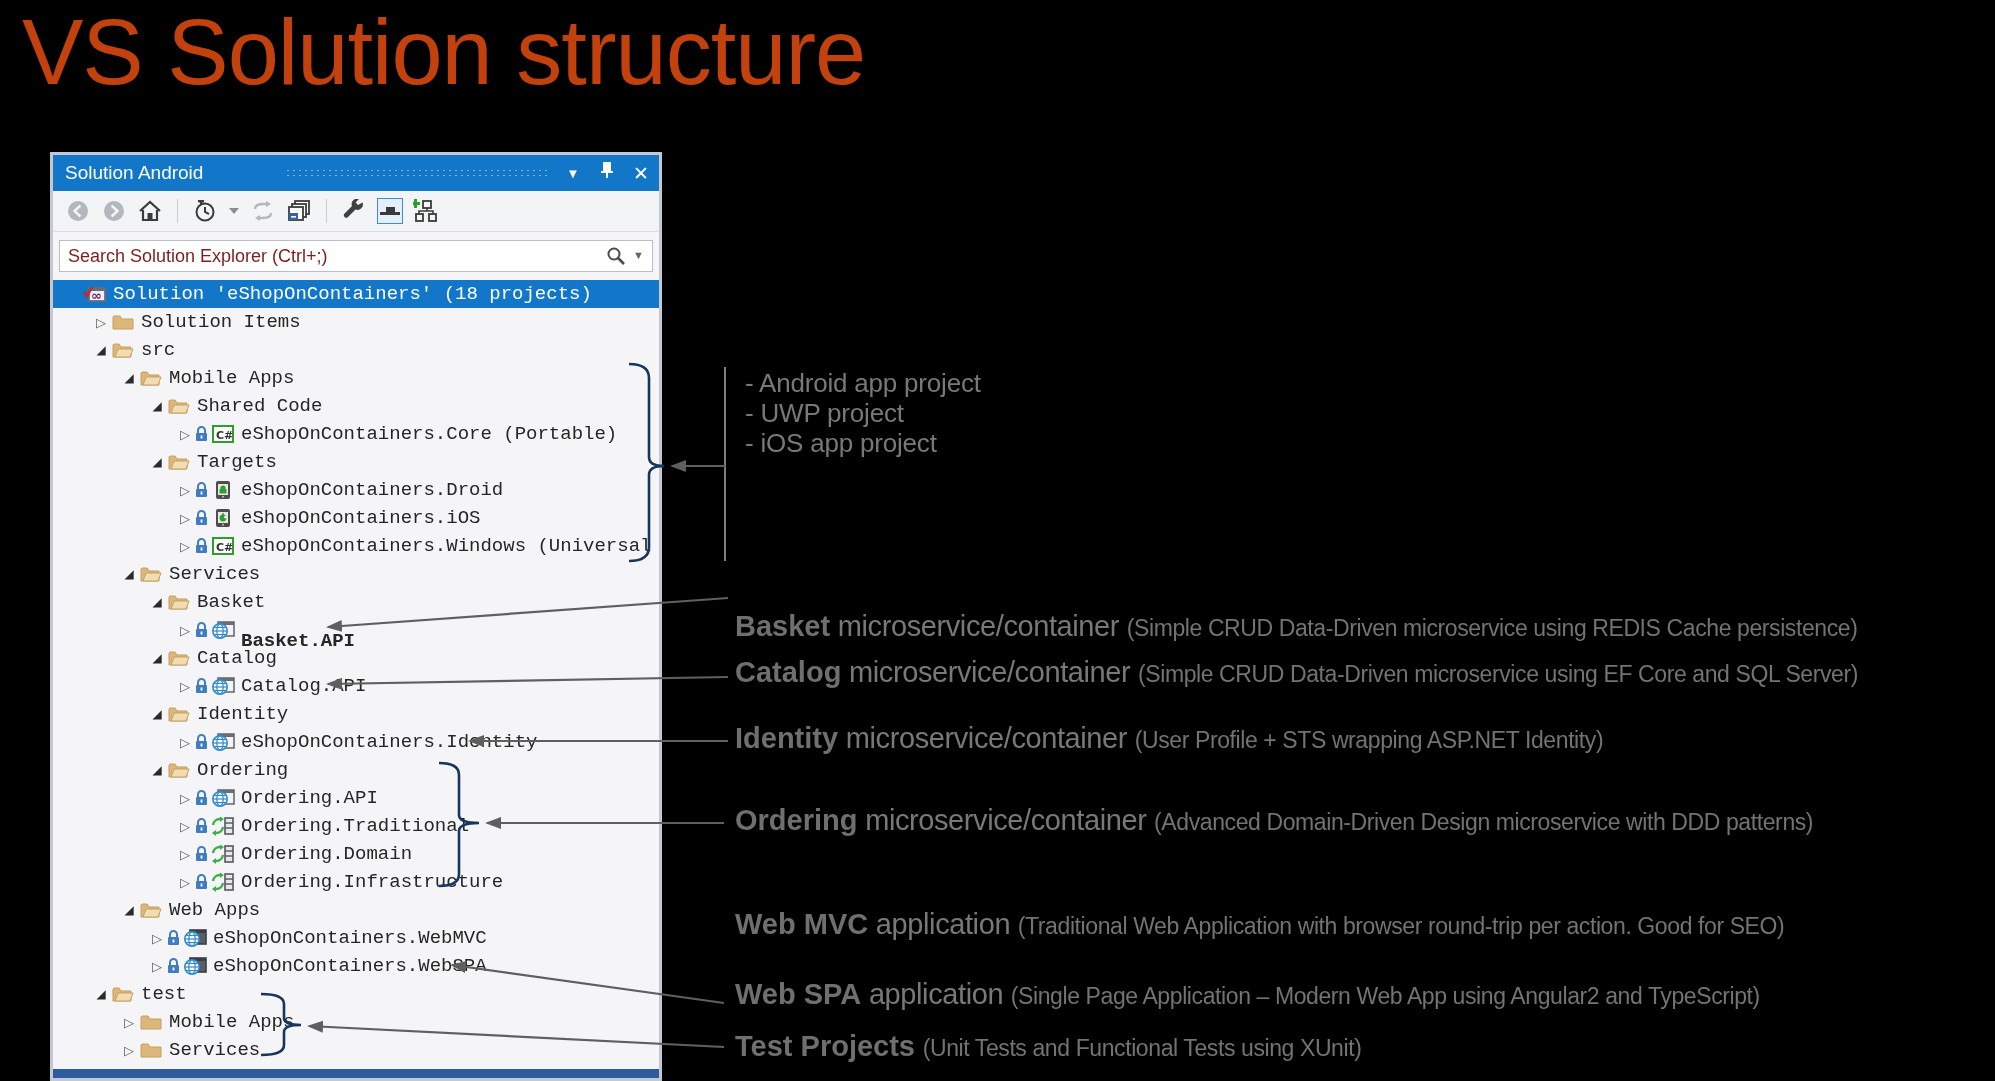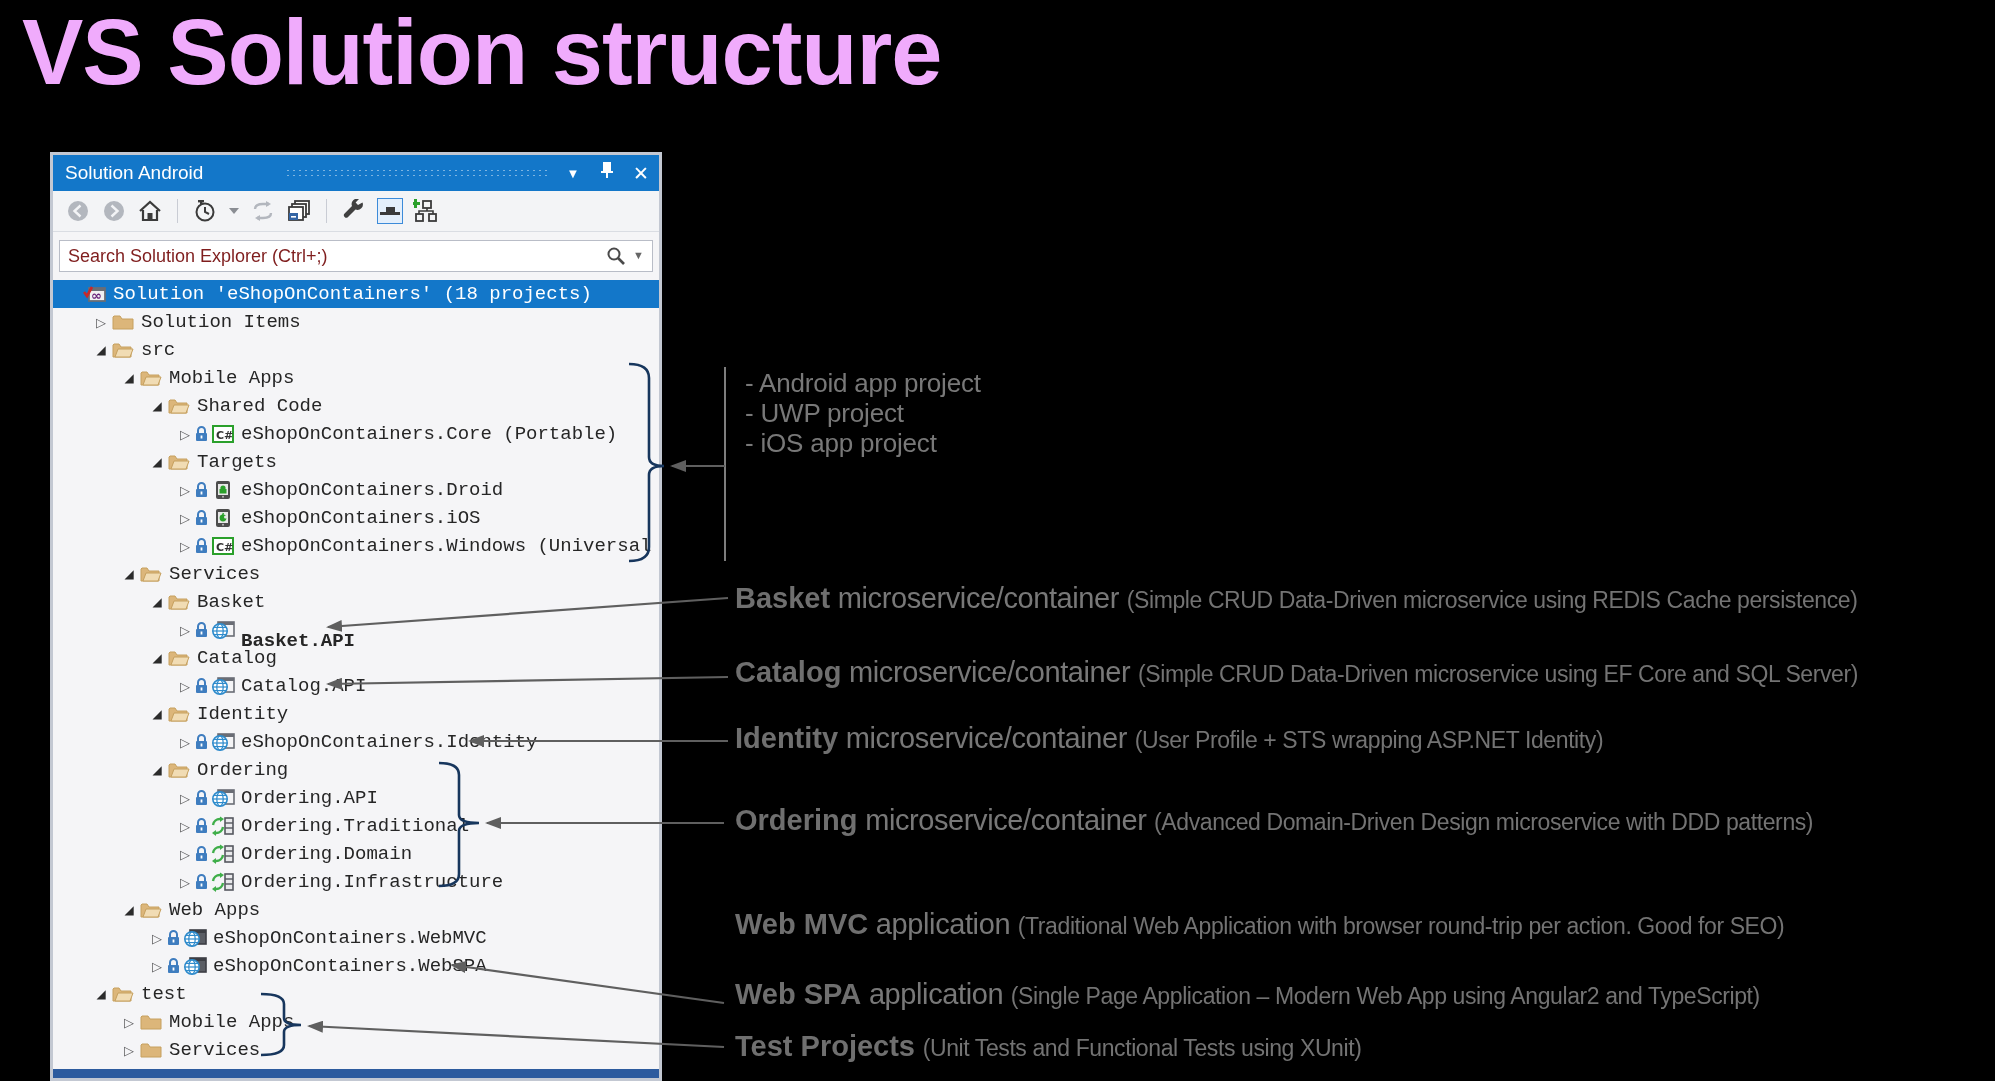--- a/index.html
+++ b/index.html
@@ -3,21 +3,21 @@
 <meta charset="utf-8">
 <style>
   html,body{margin:0;padding:0;}
   body{
     width:1995px;height:1081px;background:#000;overflow:hidden;position:relative;
     font-family:"Liberation Sans","DejaVu Sans",sans-serif;
   }
   
   .page-title{
     position:absolute;left:22px;top:0px;
-    font-size:92px;font-weight:700;color:#f0abfc;letter-spacing:-1px;
+    font-size:92px;font-weight:400;color:#c2410c;letter-spacing:-1px;
   }
   
   .panel{
     position:absolute;left:50px;top:152px;width:612px;height:929px;
     background:#f5f5f7;border:3px solid #c3c8d2;box-sizing:border-box;
   }
   .titlebar{
     height:36px;background:#1377c9;display:flex;align-items:center;
     color:#fff;font-size:19px;position:relative;
   }
@@ -65,21 +65,21 @@
     position:absolute;left:0;right:0;bottom:0;height:9px;background:#2d5b9e;
   }
   
   .ann{position:absolute;color:#777;white-space:nowrap;}
   .ann .ann-bold{font-weight:bold;font-size:29px;color:#6f6f6f;}
   .ann .ann-body{font-size:29px;color:#787878;letter-spacing:-0.4px;}
   .ann .ann-paren{font-size:23px;color:#737373;letter-spacing:-0.4px;}
   .ann .ann-heading{font-weight:bold;font-size:31px;color:#6f6f6f;margin-bottom:4px;}
   .ann .ann-bullet{font-size:26px;color:#787878;line-height:30px;letter-spacing:-0.2px;}
   .ann-0{left:745px;top:368px;}
-  .ann-1{left:735px;top:582px;}
+  .ann-1{left:735px;top:610px;}
   .ann-2{left:735px;top:656px;}
   .ann-3{left:735px;top:722px;}
   .ann-4{left:735px;top:804px;}
   .ann-5{left:735px;top:908px;}
   .ann-6{left:735px;top:978px;}
   .ann-7{left:735px;top:1030px;}
   
   .overlay{position:absolute;left:0;top:0;pointer-events:none;}
 </style>
 </head>

